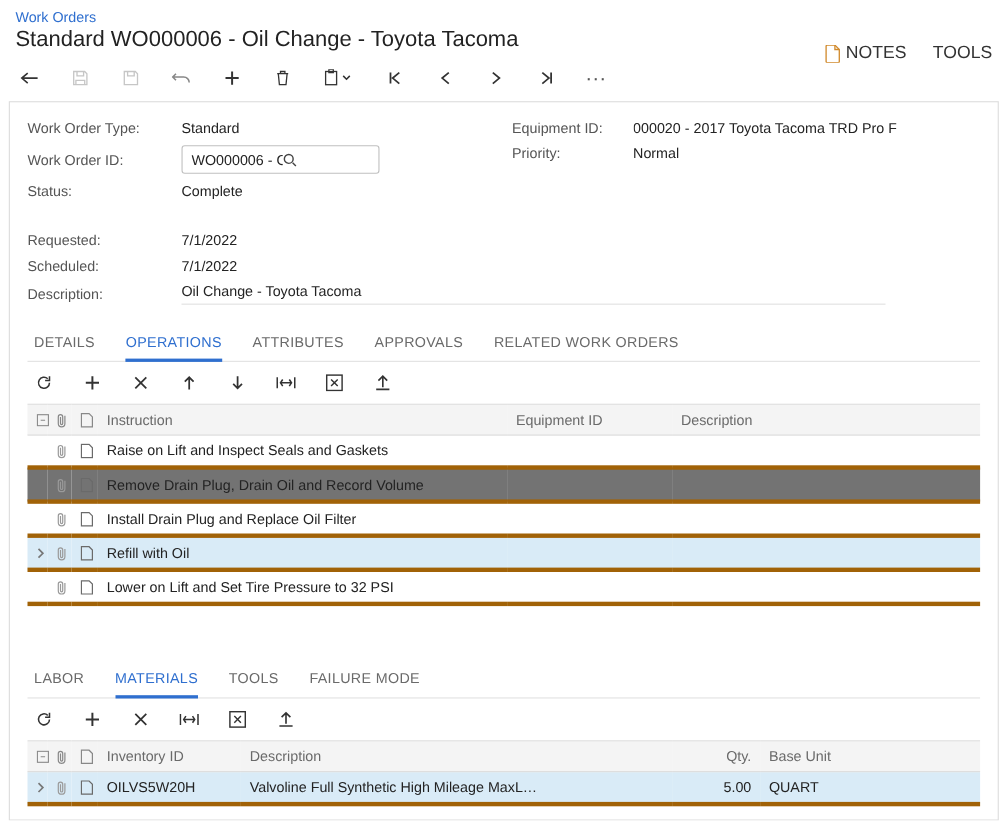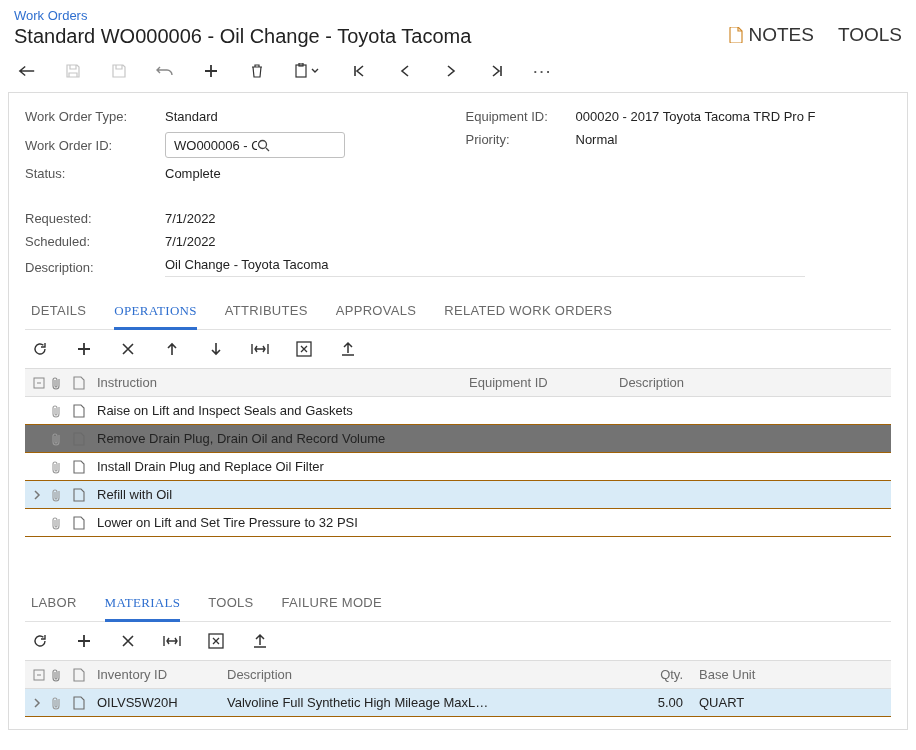--- a/index.html
+++ b/index.html
@@ -3,53 +3,53 @@
 <meta charset="utf-8">
 <style>
   * { box-sizing: border-box; margin: 0; padding: 0; }
   body {
     font-family: Arial, sans-serif;
     font-size: 13px;
     color: #232323;
     background: #fff;
     width: 916px;
   }
-  .topbar { display: flex; justify-content: space-between; align-items: center; padding: 8px 14px 0 14px; }
+  .topbar { display: flex; justify-content: space-between; align-items: flex-end; padding: 8px 14px 0 14px; }
   .topbar-left { display: flex; flex-direction: column; }
   .breadcrumb { color: #2f6fcf; font-size: 13px; margin-bottom: 2px; cursor: pointer; }
   .page-title { font-size: 20px; color: #222; margin-bottom: 10px; }
   .topbar-right { display: flex; gap: 24px; align-items: center; padding-top: 4px; }
-  .topbar-action { display: flex; align-items: center; gap: 5px; color: #333; cursor: pointer; font-size: 19px; }
+  .topbar-action { display: flex; align-items: center; gap: 5px; color: #333; cursor: pointer; font-size: 16px; }
 
   .toolbar { display: flex; align-items: center; gap: 28px; padding: 4px 18px 12px 18px; color: #5a5a5a; }
   .toolbar .icon-btn { cursor: pointer; display: inline-flex; align-items: center; justify-content: center; width: 18px; height: 18px; }
   .toolbar .faded { color: #c6c6c6; }
 
   .form-area { border: 1px solid #dcdcdc; margin: 0 8px; padding: 16px 16px 0 16px; }
   .form-row-block { display: flex; flex-wrap: wrap; gap: 15px; }
   .form-col { flex: 1; }
   .field-row { display: flex; align-items: center; margin-bottom: 8px; }
   .field-row .label { width: 140px; color: #555; }
   .field-row .value { color: #232323; }
   .field-row .value.trunc { white-space: nowrap; overflow: hidden; text-overflow: ellipsis; max-width: 270px; display: inline-block; }
   .input-lookup { display: inline-flex; align-items: center; border: 1px solid #c0c0c0; border-radius: 3px; height: 26px; width: 180px; padding: 0 4px 0 8px; background: #fff; }
   .input-lookup span { flex: 1; white-space: nowrap; overflow: hidden; }
   .input-lookup .search-icon { color: #555; cursor: pointer; }
   .underline-wide { border-bottom: 1px solid #e0e0e0; padding-bottom: 4px; width: 640px; }
 
   .tabstrip { display: flex; gap: 28px; padding: 18px 6px 0 6px; border-bottom: 1px solid #e1e1e1; }
   .tab { color: #6a6a6a; font-size: 13px; padding-bottom: 8px; cursor: pointer; letter-spacing: 0.3px; }
-  .tab.active { color: #2f6fcf; border-bottom: 3px solid #2f6fcf; margin-bottom: -1px; font-weight: 500; font-family: Liberation Serif, serif; }
+  .tab.active { color: #2f6fcf; border-bottom: 3px solid #2f6fcf; margin-bottom: -1px; font-weight: 500; }
 
   .grid-toolbar { display: flex; align-items: center; gap: 26px; padding: 10px 6px; color: #444; }
   .grid-toolbar .icon-btn { cursor: pointer; width: 18px; height: 18px; display: inline-flex; align-items: center; justify-content: center; }
 
   table.grid { width: 100%; border-collapse: collapse; table-layout: fixed; }
   table.grid th { text-align: left; font-weight: 400; color: #6a6a6a; background: #f4f4f4; border-top: 1px solid #dcdcdc; border-bottom: 1px solid #dcdcdc; padding: 6px 8px; font-size: 13px; margin-top: 16px; }
-  table.grid td { padding: 6px 8px; border-bottom: 1px solid #a16207; color: #232323; }
+  table.grid td { padding: 6px 8px; border-bottom: 4px solid #a16207; color: #232323; }
   table.grid td.num { text-align: right; }
   table.grid tr.sel td { background: #d9ebf7; }
   table.grid tr.alt td { background: #737373; }
   .rowexp { width: 14px; color: #888; text-align: center; cursor: pointer; }
   .col-icon { width: 20px; text-align: center; color: #999; }
   .col-icon.clip { cursor: pointer; }
   .col-icon.note { cursor: pointer; color: #666; }
   .th-right { text-align: right !important; }
 
   .sub-section { margin-top: 40px; }

